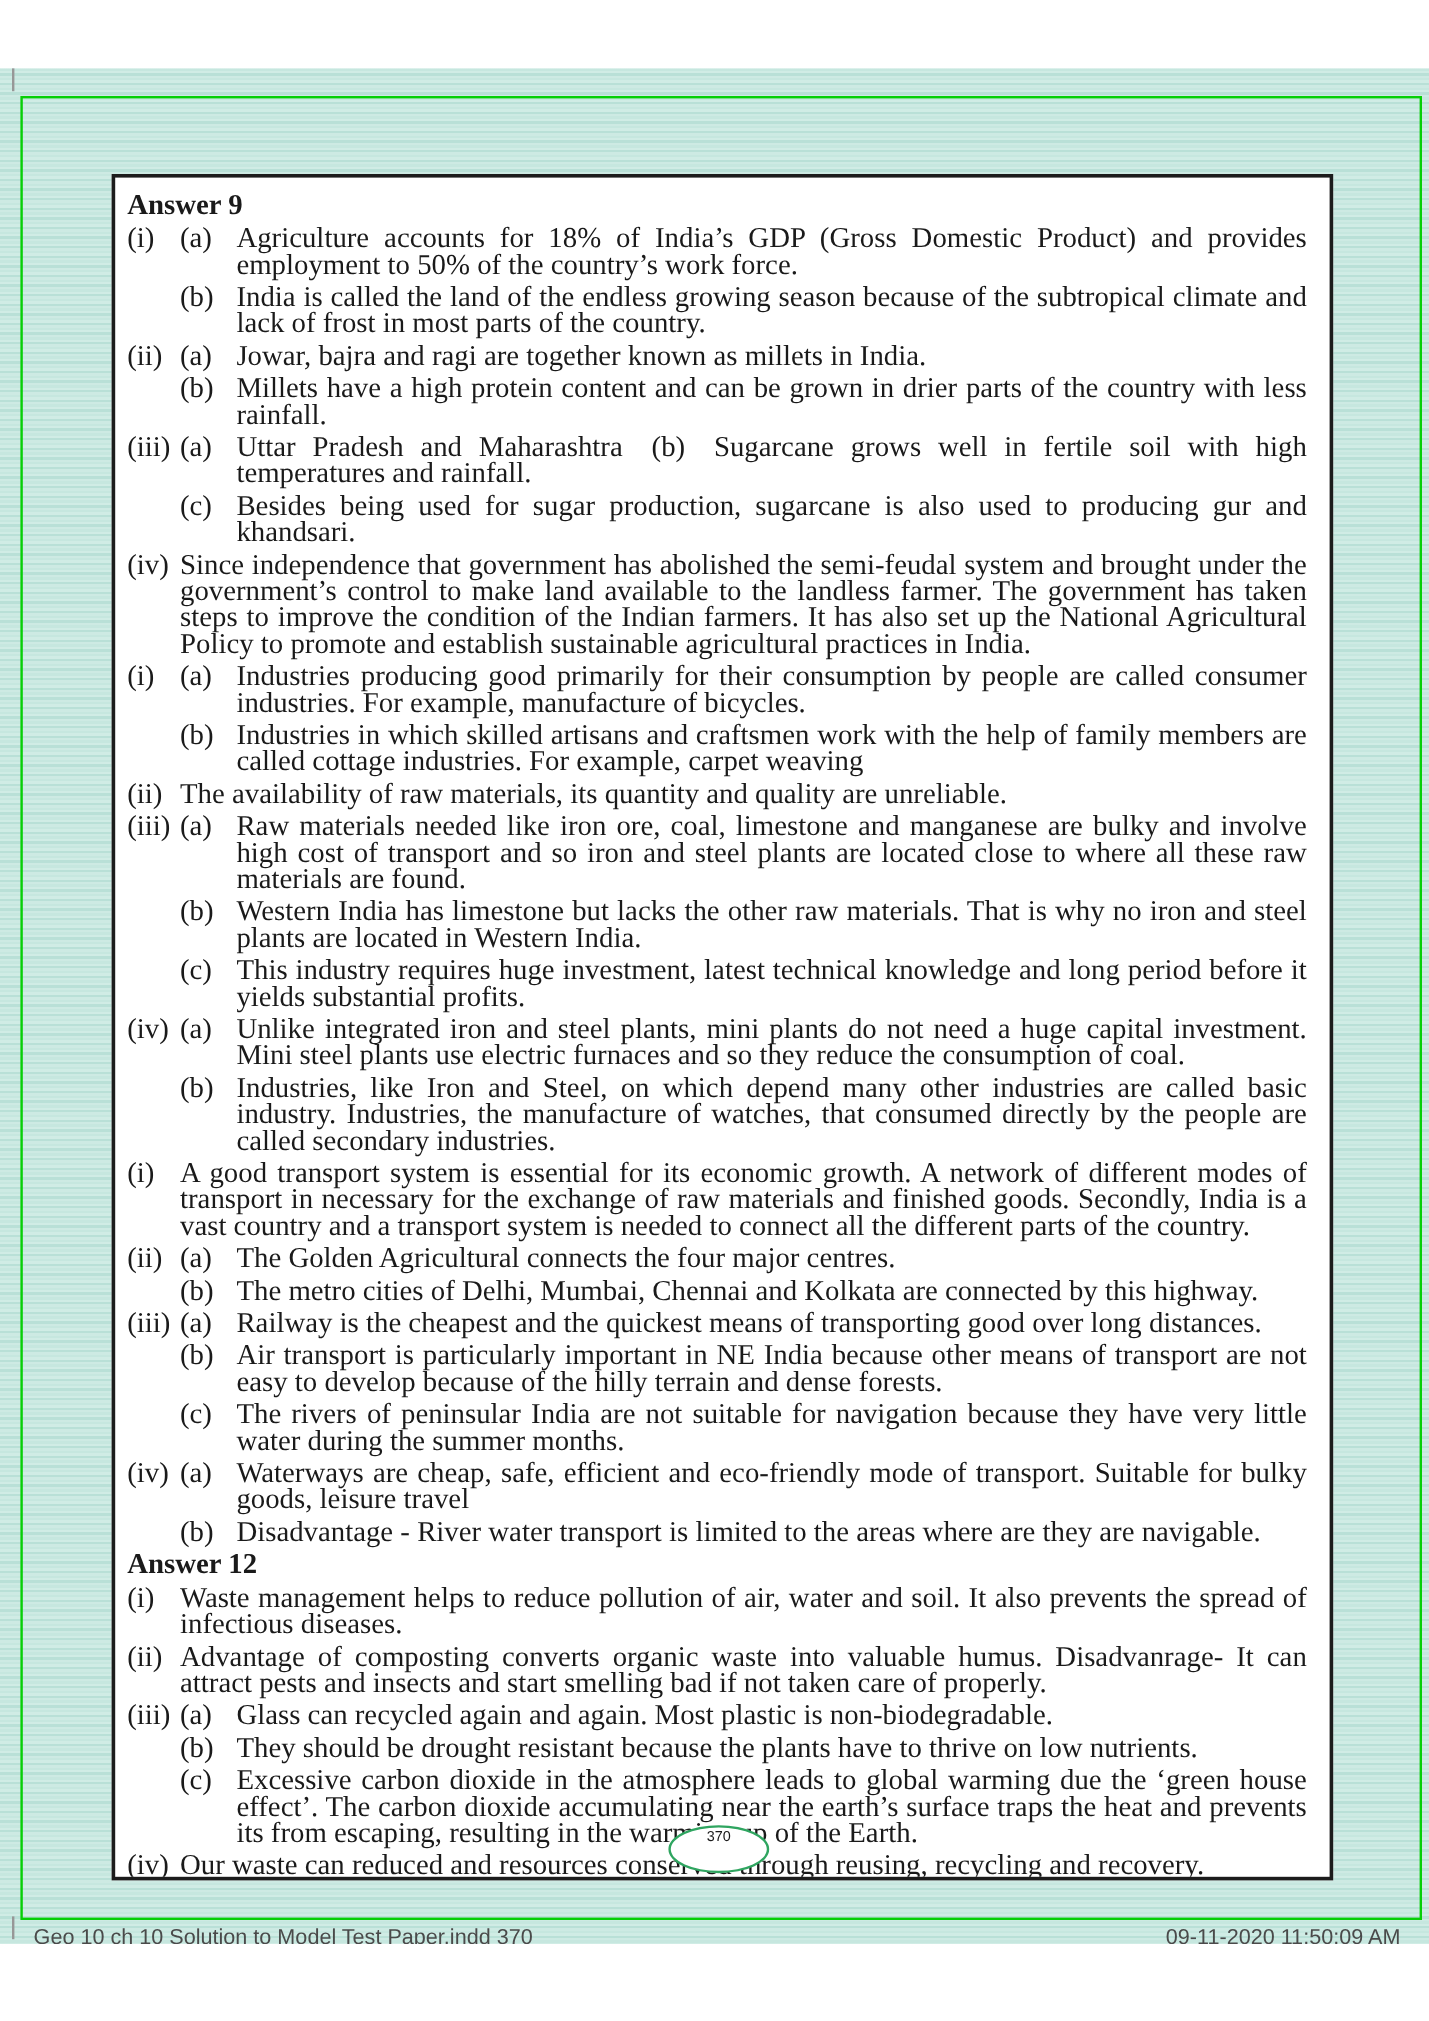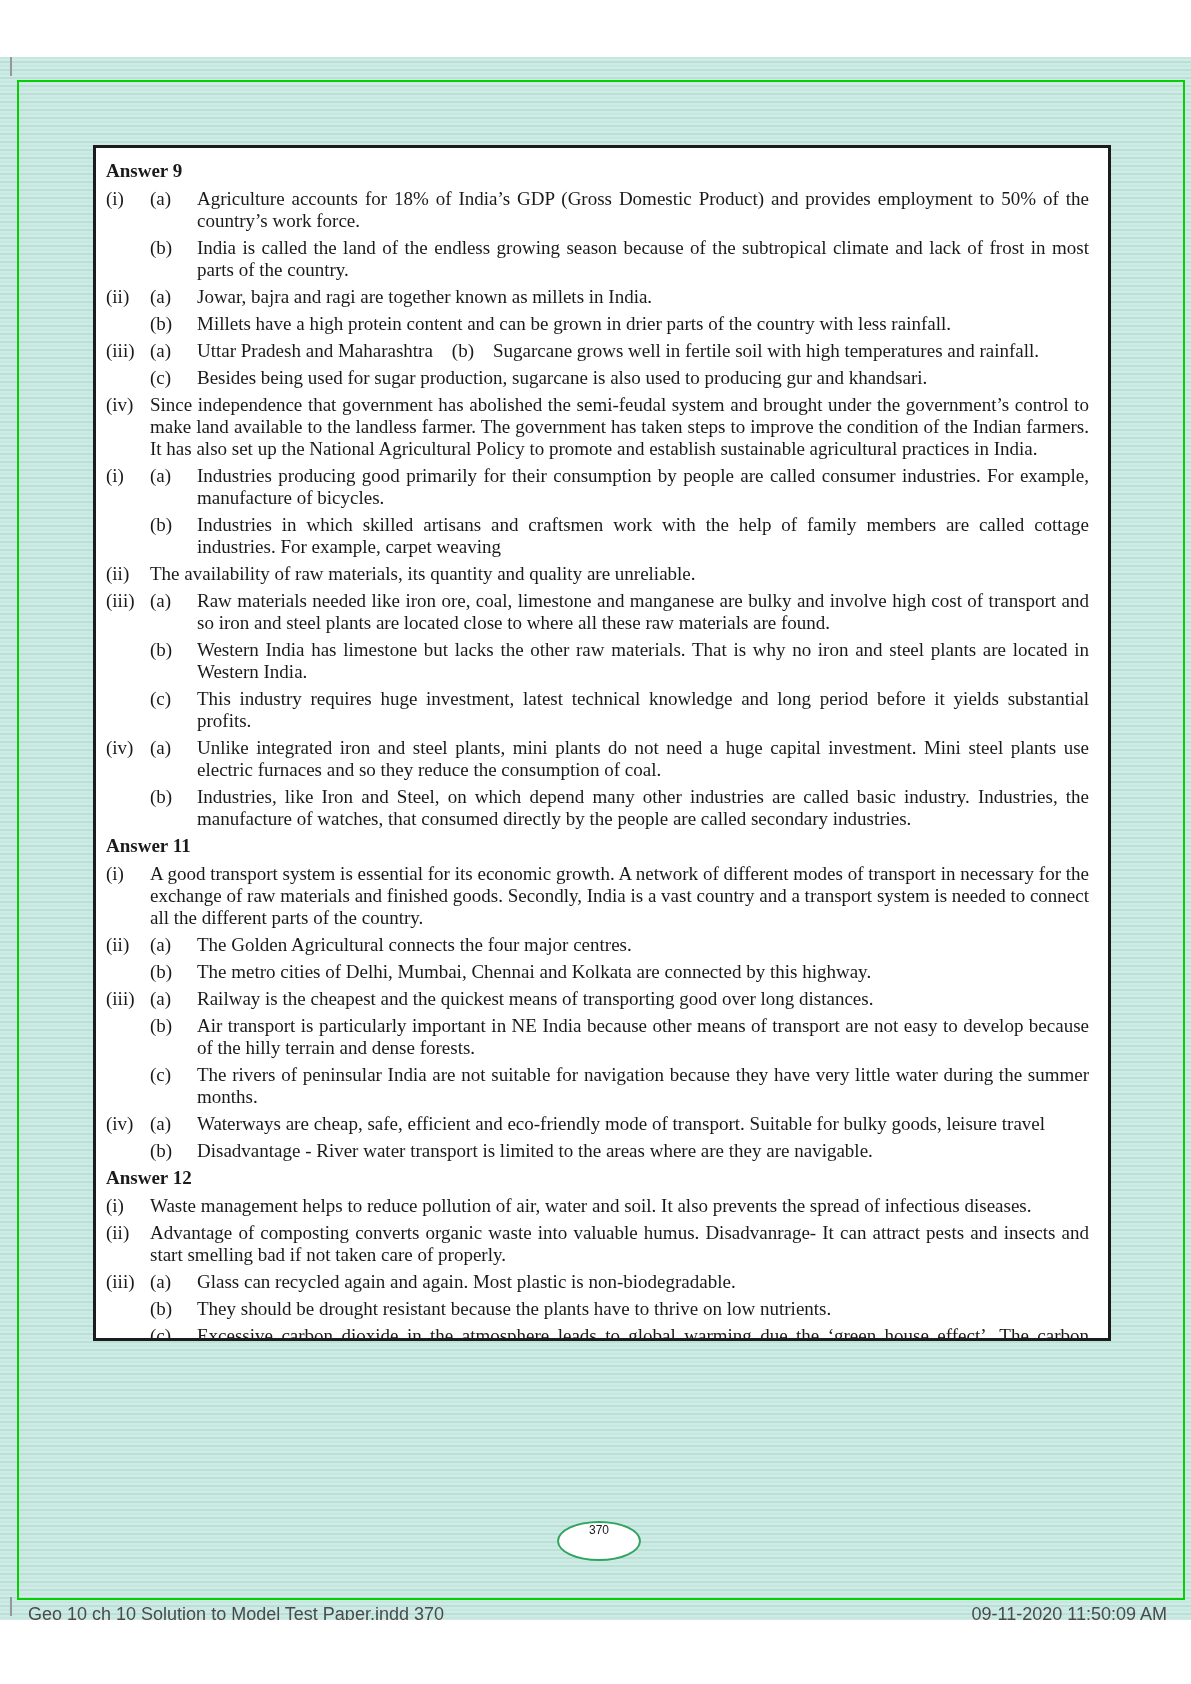--- a/index.html
+++ b/index.html
@@ -18,24 +18,24 @@
   }
   .green-frame {
     position:absolute; left:17px; top:80px; width:1168px; height:1520px;
     border:2px solid #06cf06; box-sizing:border-box;
   }
   .crop-mark { position:absolute; width:2px; background:#979797; }
   .crop-top { left:10px; top:57px; height:19px; }
   .crop-bottom { left:10px; top:1597px; height:19px; }
 
   .content-box {
-    position:absolute; left:93px; top:145px; width:1018px; height:1196px;
+    position:absolute; left:93px; top:145px; width:1018px; height:1422px;
     background:#ffffff; border:3px solid #1c1c1c; box-sizing:border-box;
     padding:8px 19px 8px 10px; overflow:hidden;
-    font-size:19px; line-height:22px; color:#1a1a1a;
+    font-size:24px; line-height:22px; color:#1a1a1a;
   }
   .heading { font-weight:bold; margin:4px 0 6px 0; }
   .item { display:grid; grid-template-columns:44px 47px 1fr; margin-bottom:5px; }
   .item .num { }
   .item .sub { }
   .item .txt { text-align:justify; }
   .item.no-sub .txt { grid-column:2 / 4; }
 
   .page-oval {
     position:absolute; left:557px; top:1521px; width:84px; height:40px;
@@ -131,21 +131,20 @@
       <div class="item">
         <span class="num">(iv)</span>
         <span class="sub">(a)</span>
         <span class="txt">Unlike integrated iron and steel plants, mini plants do not need a huge capital investment. Mini steel plants use electric furnaces and so they reduce the consumption of coal.</span>
       </div>
       <div class="item">
         <span class="num"></span>
         <span class="sub">(b)</span>
         <span class="txt">Industries, like Iron and Steel, on which depend many other industries are called basic industry. Industries, the manufacture of watches, that consumed directly by the people are called secondary industries.</span>
       </div>
-      <div class="heading">Answer 11</div>
       <div class="item no-sub">
         <span class="num">(i)</span>
         <span class="txt">A good transport system is essential for its economic growth. A network of different modes of transport in necessary for the exchange of raw materials and finished goods. Secondly, India is a vast country and a transport system is needed to connect all the different parts of the country.</span>
       </div>
       <div class="item">
         <span class="num">(ii)</span>
         <span class="sub">(a)</span>
         <span class="txt">The Golden Agricultural connects the four major centres.</span>
       </div>
       <div class="item">

